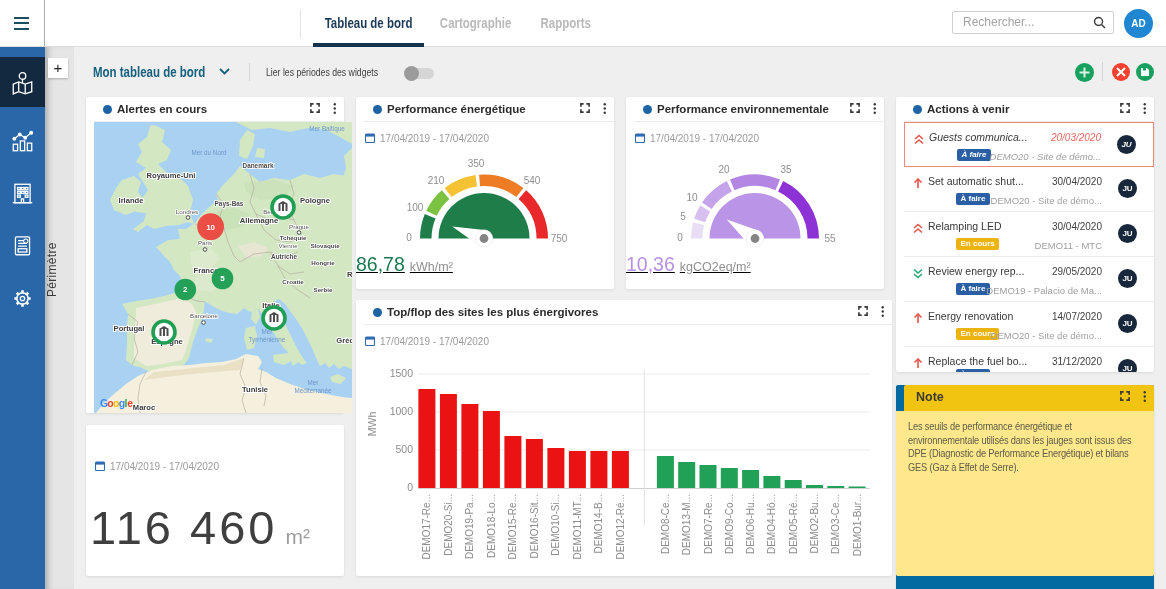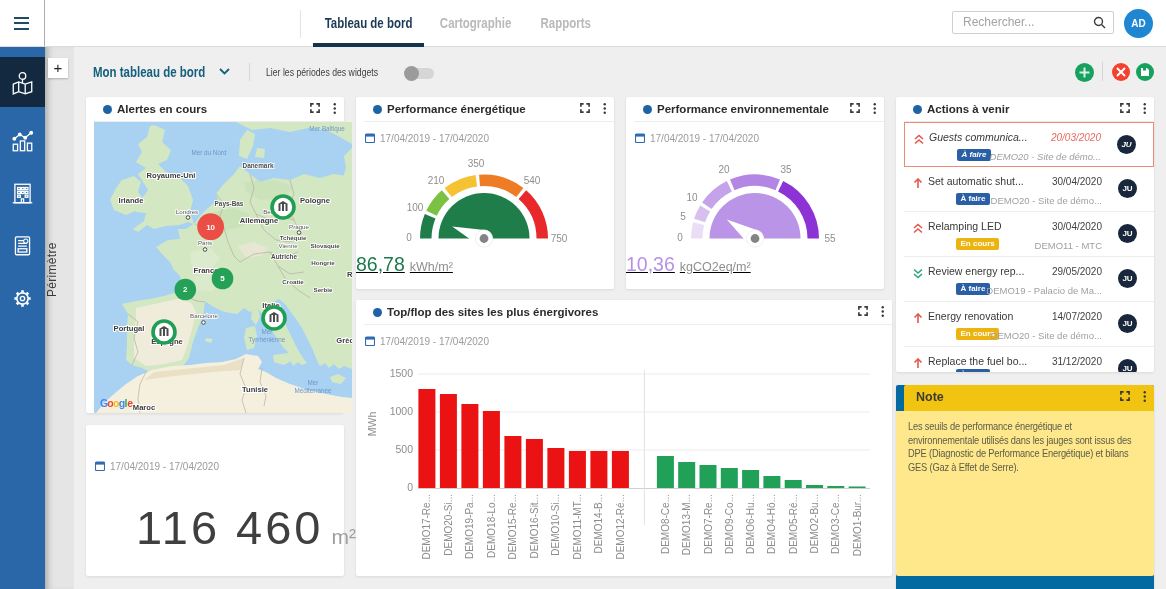--- a/index.html
+++ b/index.html
@@ -77,21 +77,21 @@
 .asite { position:absolute; right:52px; top:28px; font-size:9.5px; color:#a0a0a0; }
 
 
 .ychead { background:#f2c412; border-bottom:none; height:26px; border-radius:2px 2px 0 0; }
 .ychead .ctitle { left:12px; color:#3a3a2e; font-size:12.5px; }
 .notebody { position:absolute; left:0; top:26px; width:258px; height:165px; background:#ffe88c;
   border-radius:0 0 2px 2px; }
 .notebody p { margin:9px 0 0 12px; font-size:10.5px; line-height:13.5px; color:#5c5c49; letter-spacing:-0.2px; transform:scaleX(0.885); transform-origin:left top; width:266px; white-space:nowrap; }
 
 
-.bignum { position:absolute; left:12px; top:75px; width:100%; text-align:right; white-space:nowrap; }
+.bignum { position:absolute; left:4px; top:75px; width:100%; text-align:left; white-space:nowrap; }
 .bignum .n { font-size:47px; color:#3f3f3f; letter-spacing:3px; }
 .bignum .u { font-size:21px; color:#9e9e9e; margin-left:8px; }
 svg text { font-family:"Liberation Sans", sans-serif; }
 </style></head><body>
 
 <div class="topbar">
   <div class="burgerbox burger">
       <span style="top:16.5px"></span>
       <span style="top:22px"></span>
       <span style="top:28px"></span>

